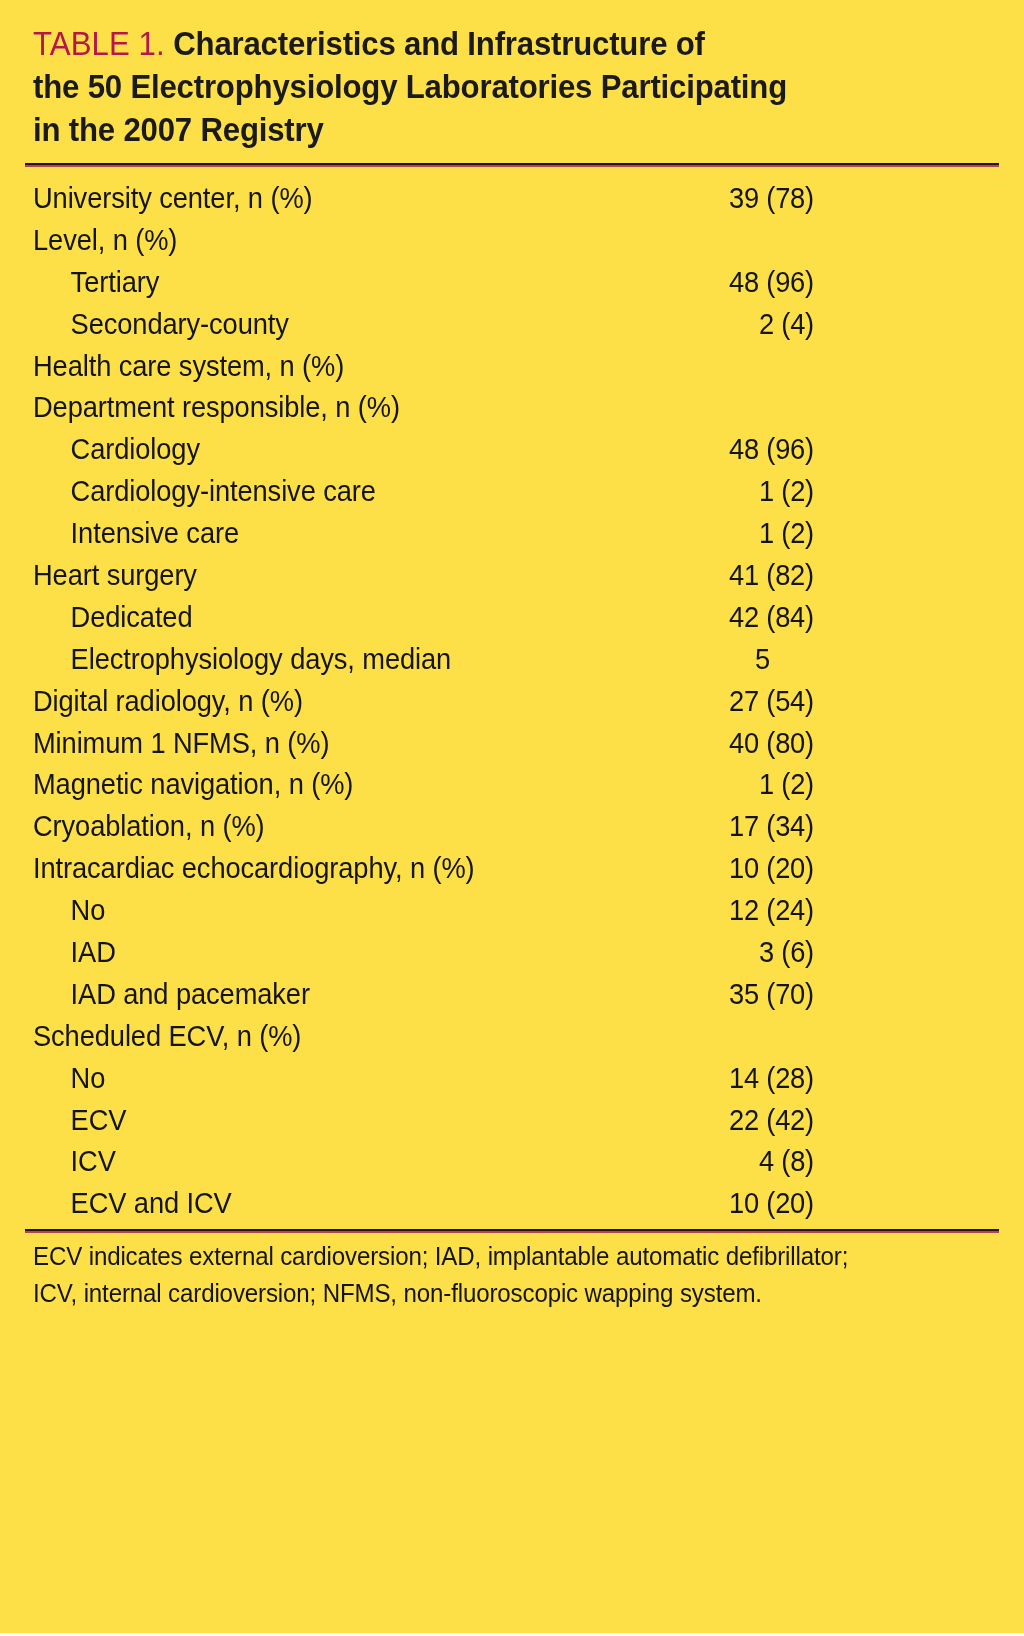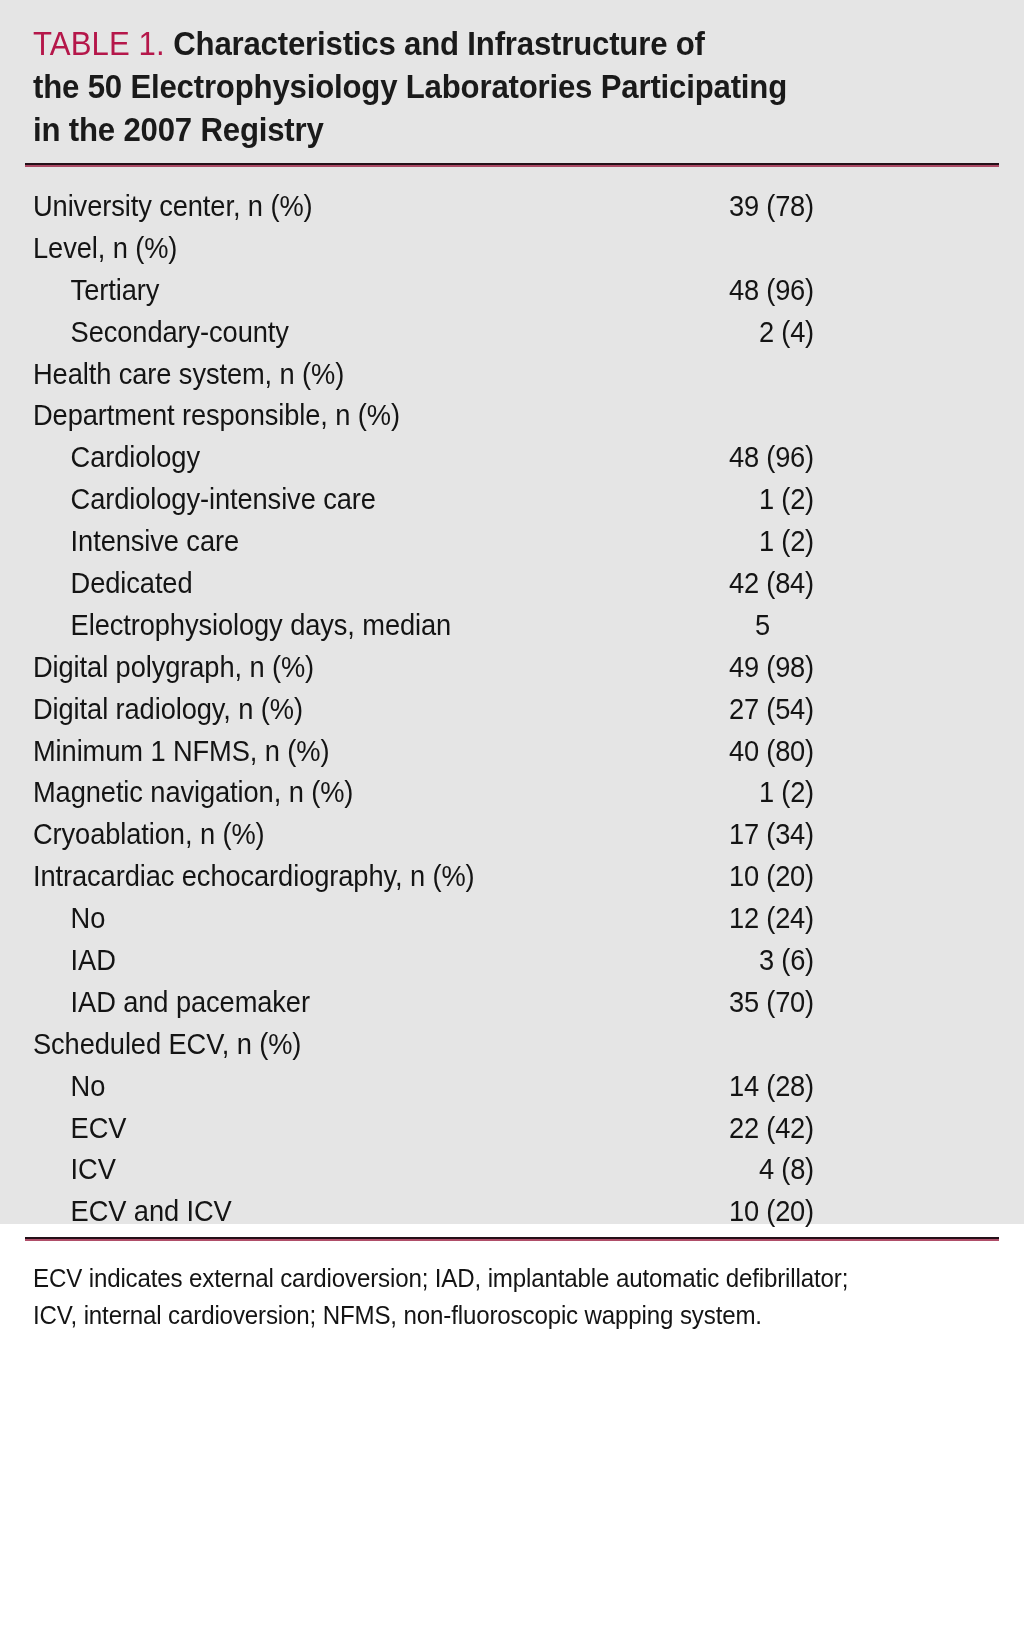--- a/index.html
+++ b/index.html
@@ -10,24 +10,24 @@
   body {
     width: 1024px;
     height: 1636px;
     font-family: "Liberation Sans", "DejaVu Sans", sans-serif;
     color: #141414;
     overflow: hidden;
   }
   .table-figure {
     position: relative;
     width: 1024px;
-    height: 1224px;
+    height: 1633px;
     box-sizing: border-box;
     padding: 0 24px;
-    background: #e5e5e5;
+    background: #fde047;
   }
 
   
   .title-block {
     padding-top: 22px;
     padding-left: 9px;
     padding-right: 10px;
   }
   .title-line {
     font-size: 33.5px;
@@ -66,21 +66,20 @@
     background: #9c2243;
     opacity: 0.8;
   }
   .rule-top { margin-top: 12px; }
   .rule-bottom { margin-top: 4px; }
 
   
   .rows {
     padding-top: 10px;
     padding-left: 9px;
-    margin-top: 8px;
   }
   .row {
     position: relative;
     height: 41.9px;
     line-height: 41.9px;
     white-space: nowrap;
   }
   .row-label {
     display: inline-block;
     font-size: 29px;
@@ -106,21 +105,21 @@
     color: #141414;
   }
   
   .row-value.bare {
     width: 177px;
     text-align: right;
   }
 
   
   .footnote {
-    padding-top: 18px;
+    padding-top: 4px;
     padding-left: 9px;
     padding-right: 6px;
   }
   .footnote-line {
     font-size: 25.5px;
     line-height: 37px;
     letter-spacing: -0.15px;
     transform: scaleX(0.945);
     transform-origin: left center;
     white-space: nowrap;
@@ -143,23 +142,23 @@
   <div class="rows">
       <div class="row"><span class="row-label">University center, n (%)</span><span class="row-value">39 (78)</span></div>
       <div class="row"><span class="row-label">Level, n (%)</span><span class="row-value"></span></div>
       <div class="row indent-1"><span class="row-label">Tertiary</span><span class="row-value">48 (96)</span></div>
       <div class="row indent-1"><span class="row-label">Secondary-county</span><span class="row-value">2 (4)</span></div>
       <div class="row"><span class="row-label">Health care system, n (%)</span><span class="row-value"></span></div>
       <div class="row"><span class="row-label">Department responsible, n (%)</span><span class="row-value"></span></div>
       <div class="row indent-1"><span class="row-label">Cardiology</span><span class="row-value">48 (96)</span></div>
       <div class="row indent-1"><span class="row-label">Cardiology-intensive care</span><span class="row-value">1 (2)</span></div>
       <div class="row indent-1"><span class="row-label">Intensive care</span><span class="row-value">1 (2)</span></div>
+      <div class="row"><span class="row-label">Heart surgery</span><span class="row-value">41 (82)</span></div>
       <div class="row indent-1"><span class="row-label">Dedicated</span><span class="row-value">42 (84)</span></div>
       <div class="row indent-1"><span class="row-label">Electrophysiology days, median</span><span class="row-value bare">5</span></div>
-      <div class="row"><span class="row-label">Digital polygraph, n (%)</span><span class="row-value">49 (98)</span></div>
       <div class="row"><span class="row-label">Digital radiology, n (%)</span><span class="row-value">27 (54)</span></div>
       <div class="row"><span class="row-label">Minimum 1 NFMS, n (%)</span><span class="row-value">40 (80)</span></div>
       <div class="row"><span class="row-label">Magnetic navigation, n (%)</span><span class="row-value">1 (2)</span></div>
       <div class="row"><span class="row-label">Cryoablation, n (%)</span><span class="row-value">17 (34)</span></div>
       <div class="row"><span class="row-label">Intracardiac echocardiography, n (%)</span><span class="row-value">10 (20)</span></div>
       <div class="row indent-1"><span class="row-label">No</span><span class="row-value">12 (24)</span></div>
       <div class="row indent-1"><span class="row-label">IAD</span><span class="row-value">3 (6)</span></div>
       <div class="row indent-1"><span class="row-label">IAD and pacemaker</span><span class="row-value">35 (70)</span></div>
       <div class="row"><span class="row-label">Scheduled ECV, n (%)</span><span class="row-value"></span></div>
       <div class="row indent-1"><span class="row-label">No</span><span class="row-value">14 (28)</span></div>

